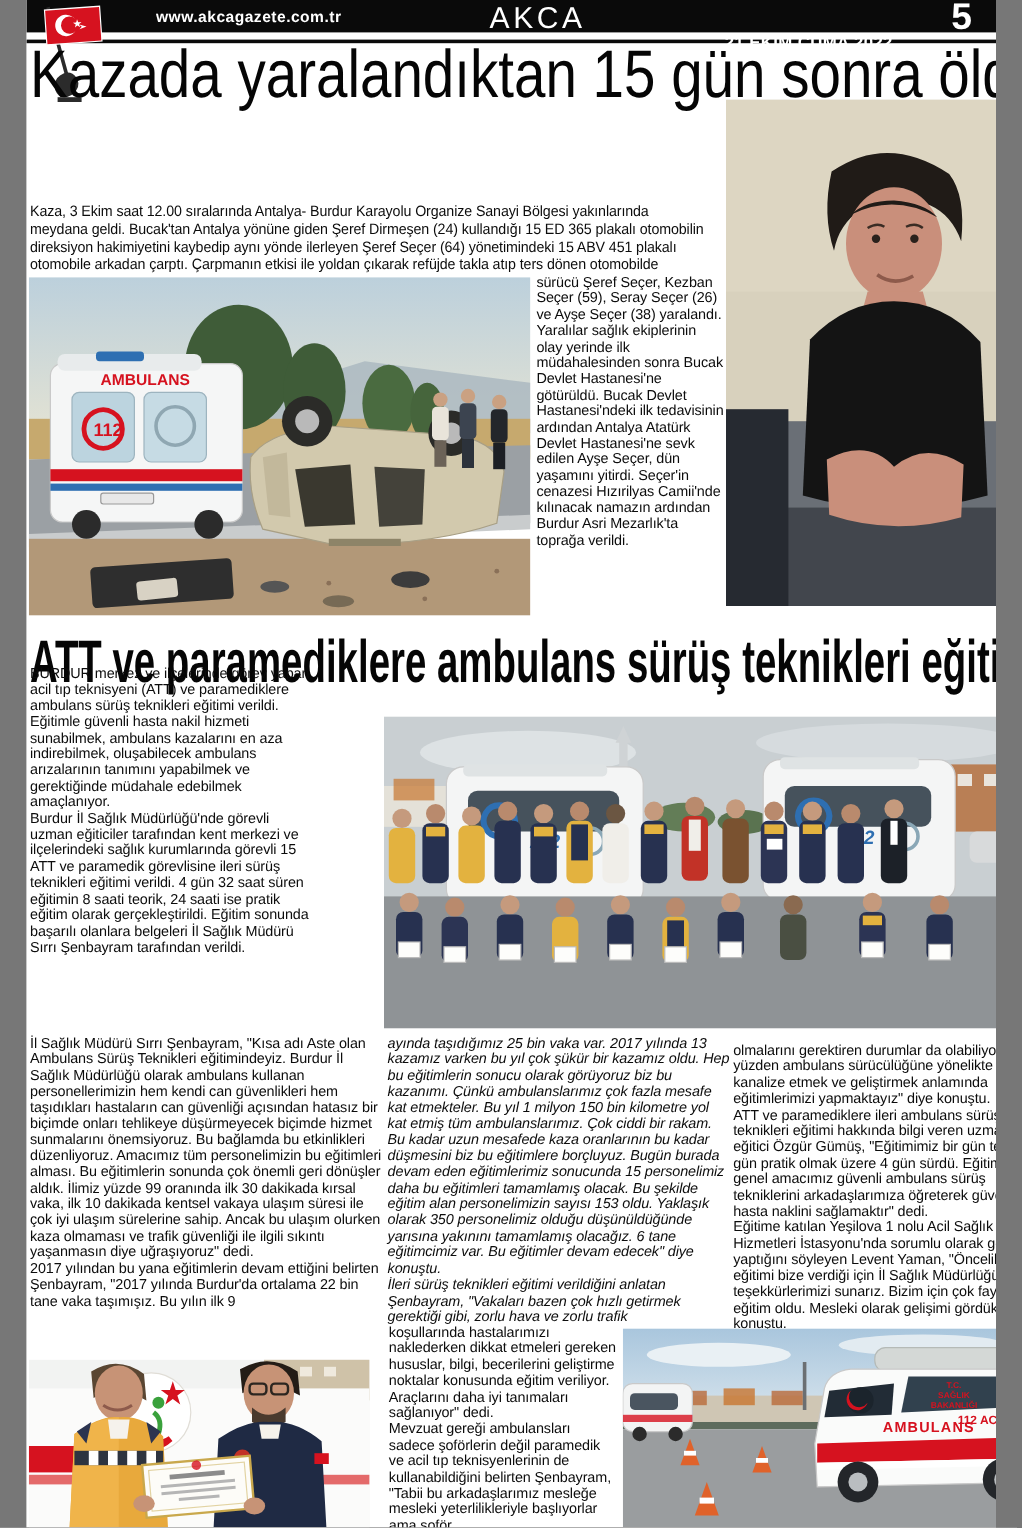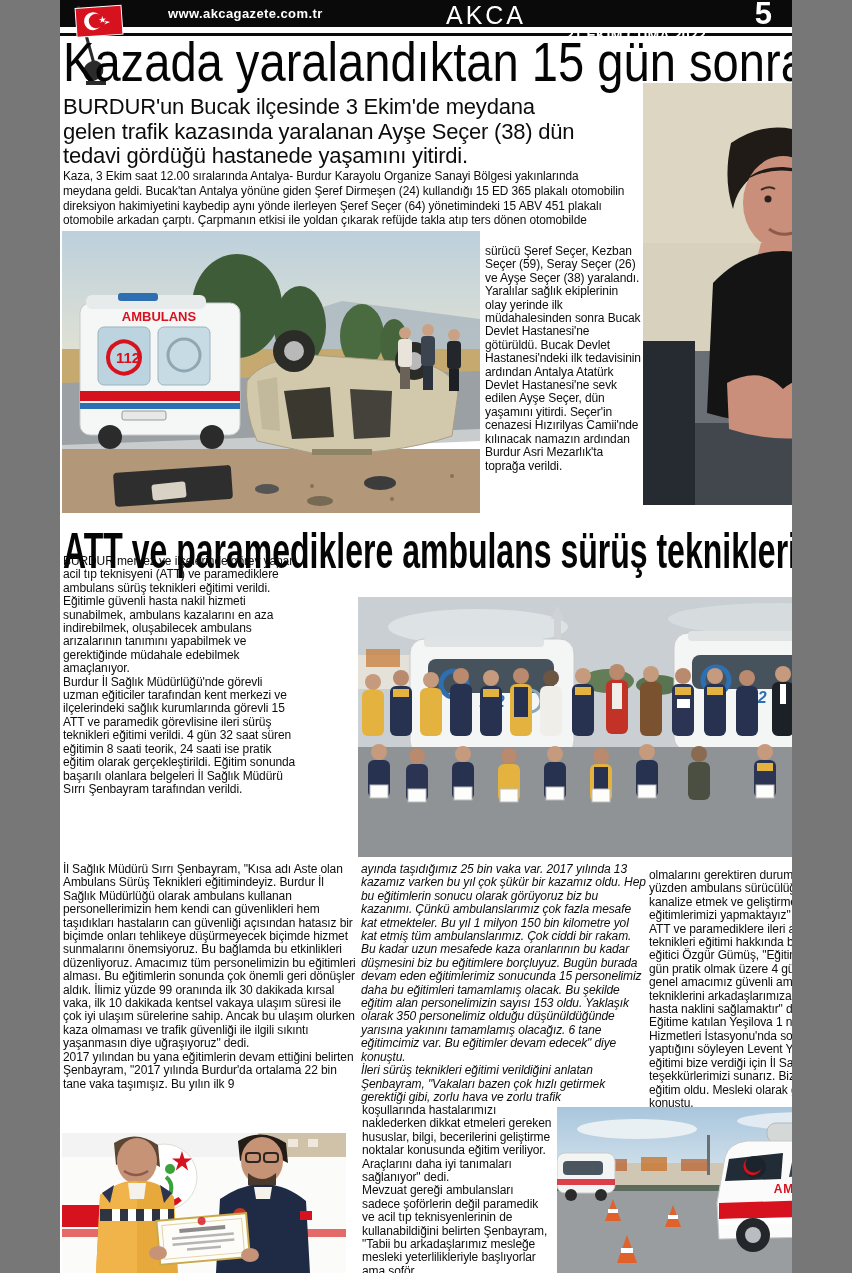--- a/index.html
+++ b/index.html
@@ -1,31 +1,31 @@
 <!DOCTYPE html>
 <html><head>
 <meta charset="utf-8">
 <style>
   html,body{margin:0;padding:0;background:#777;}
-  .page{position:relative;width:732px;height:1273px;margin:0 auto;background:#ffffff;
+  .page{position:relative;width:808px;height:1273px;margin:0 auto;background:#ffffff;
         overflow:hidden;font-family:"Liberation Sans",sans-serif;color:#0c0c0c;}
   .abs{position:absolute;}
   
   .header-bar{left:0;top:0;width:852px;height:27px;background:#0a0a0a;}
   .site-url{left:108px;top:6px;color:#fff;font-size:13px;font-weight:bold;letter-spacing:.4px;}
   .brand{left:0;top:1px;width:852px;text-align:center;color:#fff;font-size:25px;font-weight:normal;letter-spacing:3px;}
   .header-date{right:86px;top:6px;color:#fff;font-size:14px;font-weight:bold;letter-spacing:.3px;margin-top:21px;}
   .page-num{right:20px;top:-4px;color:#fff;font-size:31px;font-weight:bold;}
   .top-rule{left:0;top:33px;width:852px;height:3px;background:#0a0a0a;}
   
   .lead{left:3px;top:95px;width:585px;font-size:22px;line-height:24.5px;white-space:pre-line;letter-spacing:-.2px;}
   .intro{left:3px;top:169px;width:600px;font-size:12.5px;line-height:14.8px;white-space:pre-line;
          transform:scaleX(.95);transform-origin:0 0;letter-spacing:-.1px;}
   .col{font-size:12px;line-height:13.4px;letter-spacing:-.1px;white-space:pre-line;}
-  .a1col{left:425px;top:245px;width:157px;}
+  .a1col{left:425px;top:229px;width:157px;}
   .c1top{left:3px;top:555px;width:236px;}
   .c1bot{left:3px;top:863px;width:296px;}
   .c2top{left:301px;top:863px;width:286px;font-style:italic;}
   .c2bot{left:302px;top:1104px;width:190px;}
   .c3{left:589px;top:869px;width:262px;}
   svg{display:block;}
   .hsvg text{font-family:"Liberation Sans",sans-serif;}
 </style>
 </head>
 <body>
@@ -50,23 +50,20 @@
 
   <div class="abs site-url">www.akcagazete.com.tr</div>
   <div class="abs brand">AKCA</div>
   <div class="abs header-date">21 EKİM CUMA 2022</div>
   <div class="abs page-num">5</div>
 
   <svg class="abs hsvg" style="left:0;top:35px;" width="852" height="58" viewBox="0 0 852 58">
     <text x="3" y="46" font-size="56" fill="#050505" textLength="846" lengthAdjust="spacingAndGlyphs">Kazada yaralandıktan 15 gün sonra öldü</text>
   </svg>
 
-  <div class="abs lead">BURDUR'un Bucak ilçesinde 3 Ekim'de meydana
-gelen trafik kazasında yaralanan Ayşe Seçer (38) dün
-tedavi gördüğü hastanede yaşamını yitirdi.</div>
   <div class="abs intro">Kaza, 3 Ekim saat 12.00 sıralarında Antalya- Burdur Karayolu Organize Sanayi Bölgesi yakınlarında
 meydana geldi. Bucak'tan Antalya yönüne giden Şeref Dirmeşen (24) kullandığı 15 ED 365 plakalı otomobilin
 direksiyon hakimiyetini kaybedip aynı yönde ilerleyen Şeref Seçer (64) yönetimindeki 15 ABV 451 plakalı
 otomobile arkadan çarptı. Çarpmanın etkisi ile yoldan çıkarak refüjde takla atıp ters dönen otomobilde</div>
   <div class="abs col a1col">sürücü Şeref Seçer, Kezban Seçer (59), Seray Seçer (26) ve Ayşe Seçer (38) yaralandı.
 Yaralılar sağlık ekiplerinin olay yerinde ilk müdahalesinden sonra Bucak Devlet Hastanesi'ne götürüldü. Bucak Devlet Hastanesi'ndeki ilk tedavisinin ardından Antalya Atatürk Devlet Hastanesi'ne sevk edilen Ayşe Seçer, dün yaşamını yitirdi. Seçer'in cenazesi Hızırilyas Camii'nde kılınacak namazın ardından Burdur Asri Mezarlık'ta toprağa verildi.</div>
 
   <svg class="abs" style="left:2px;top:231px;" width="418" height="282" viewBox="0 0 418 282">
     <defs>
       <linearGradient id="sky1" x1="0" y1="0" x2="0" y2="1">

